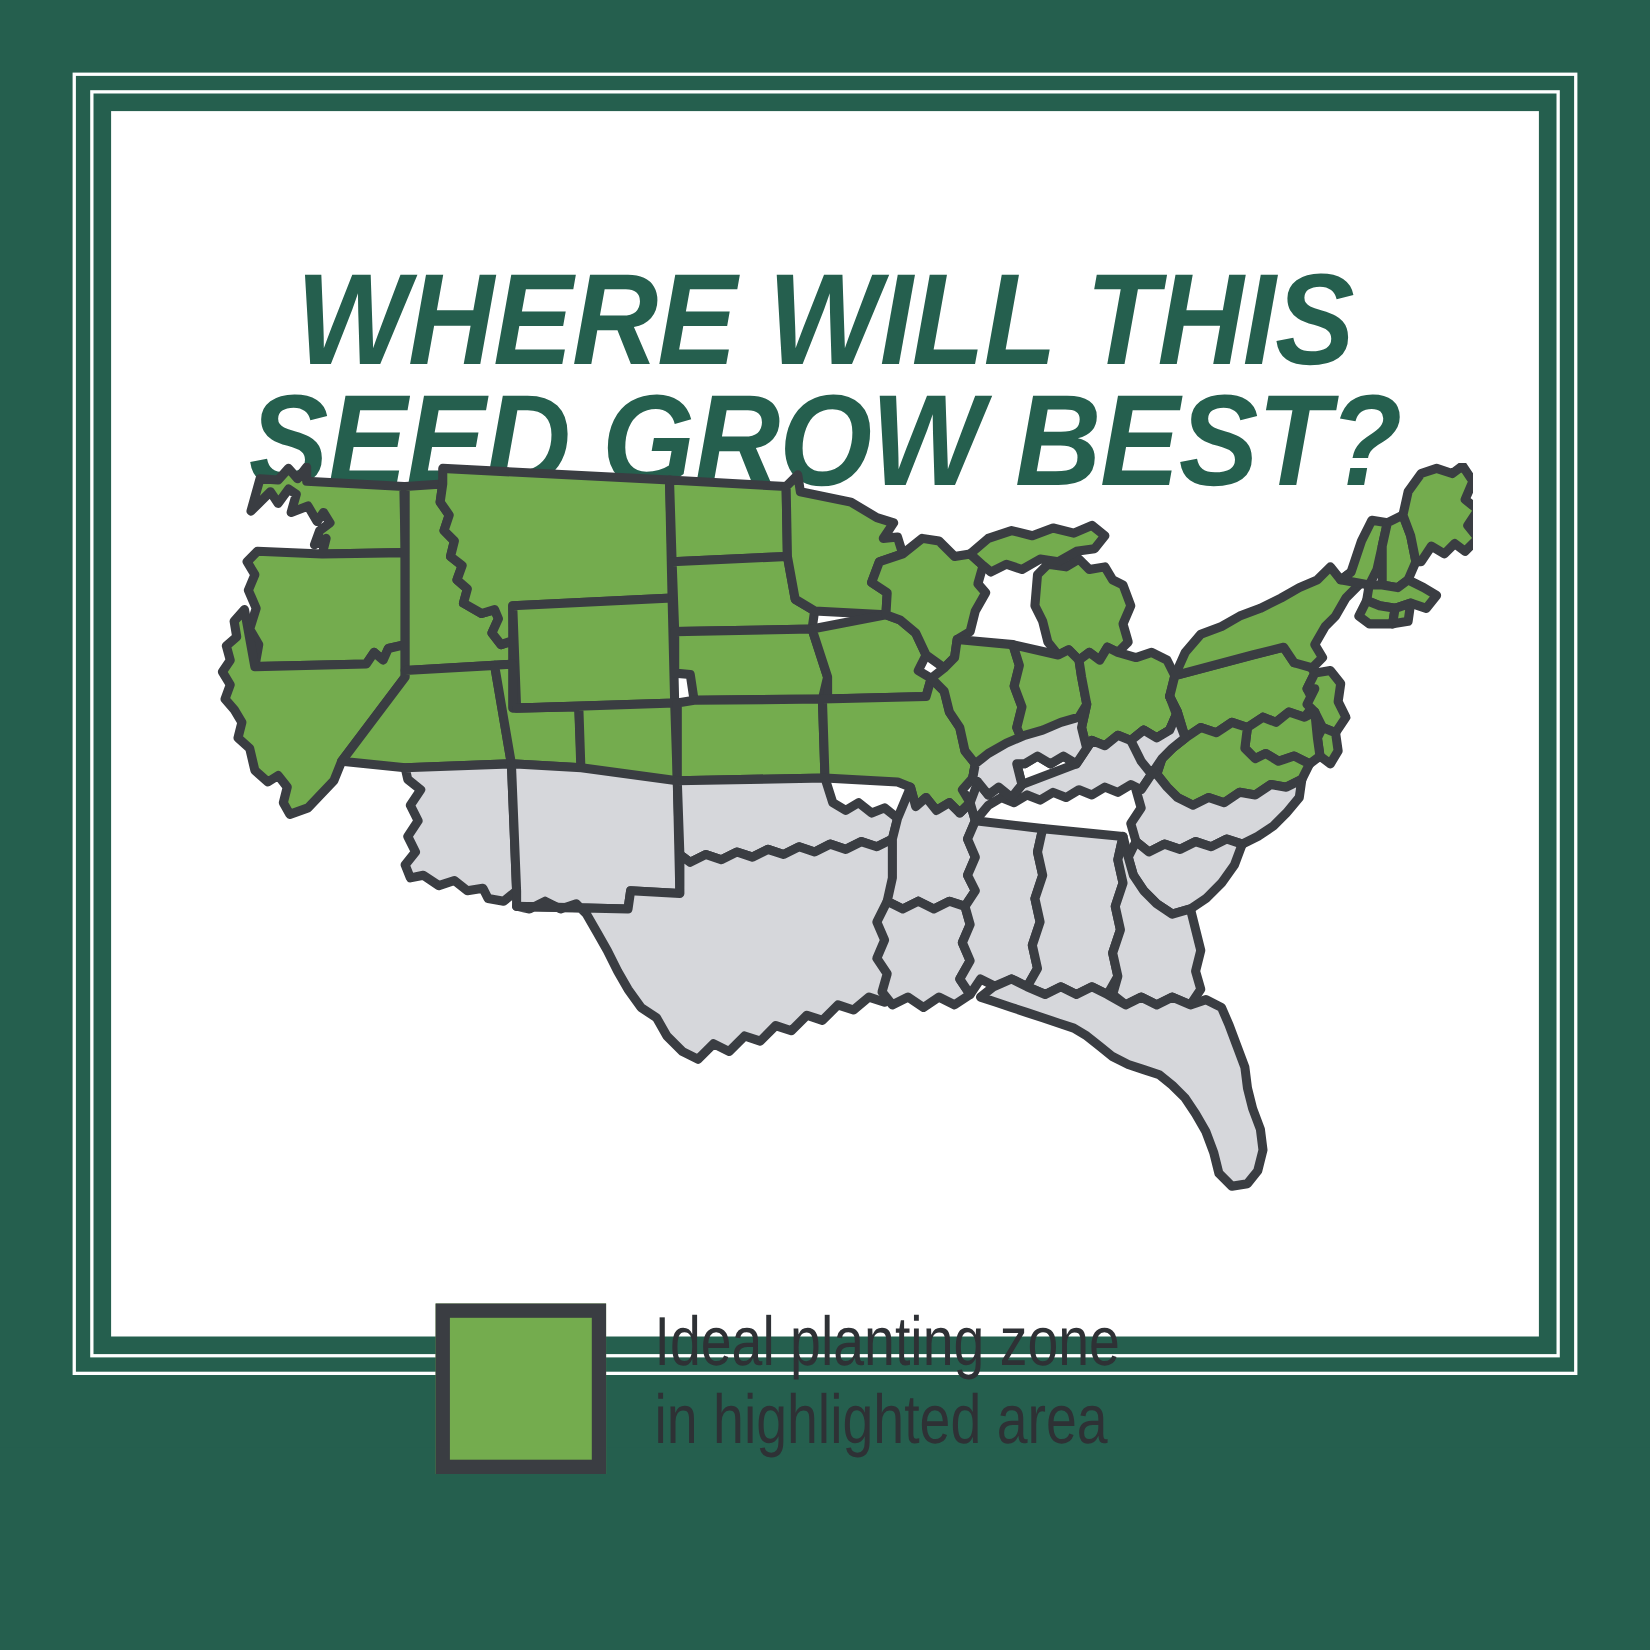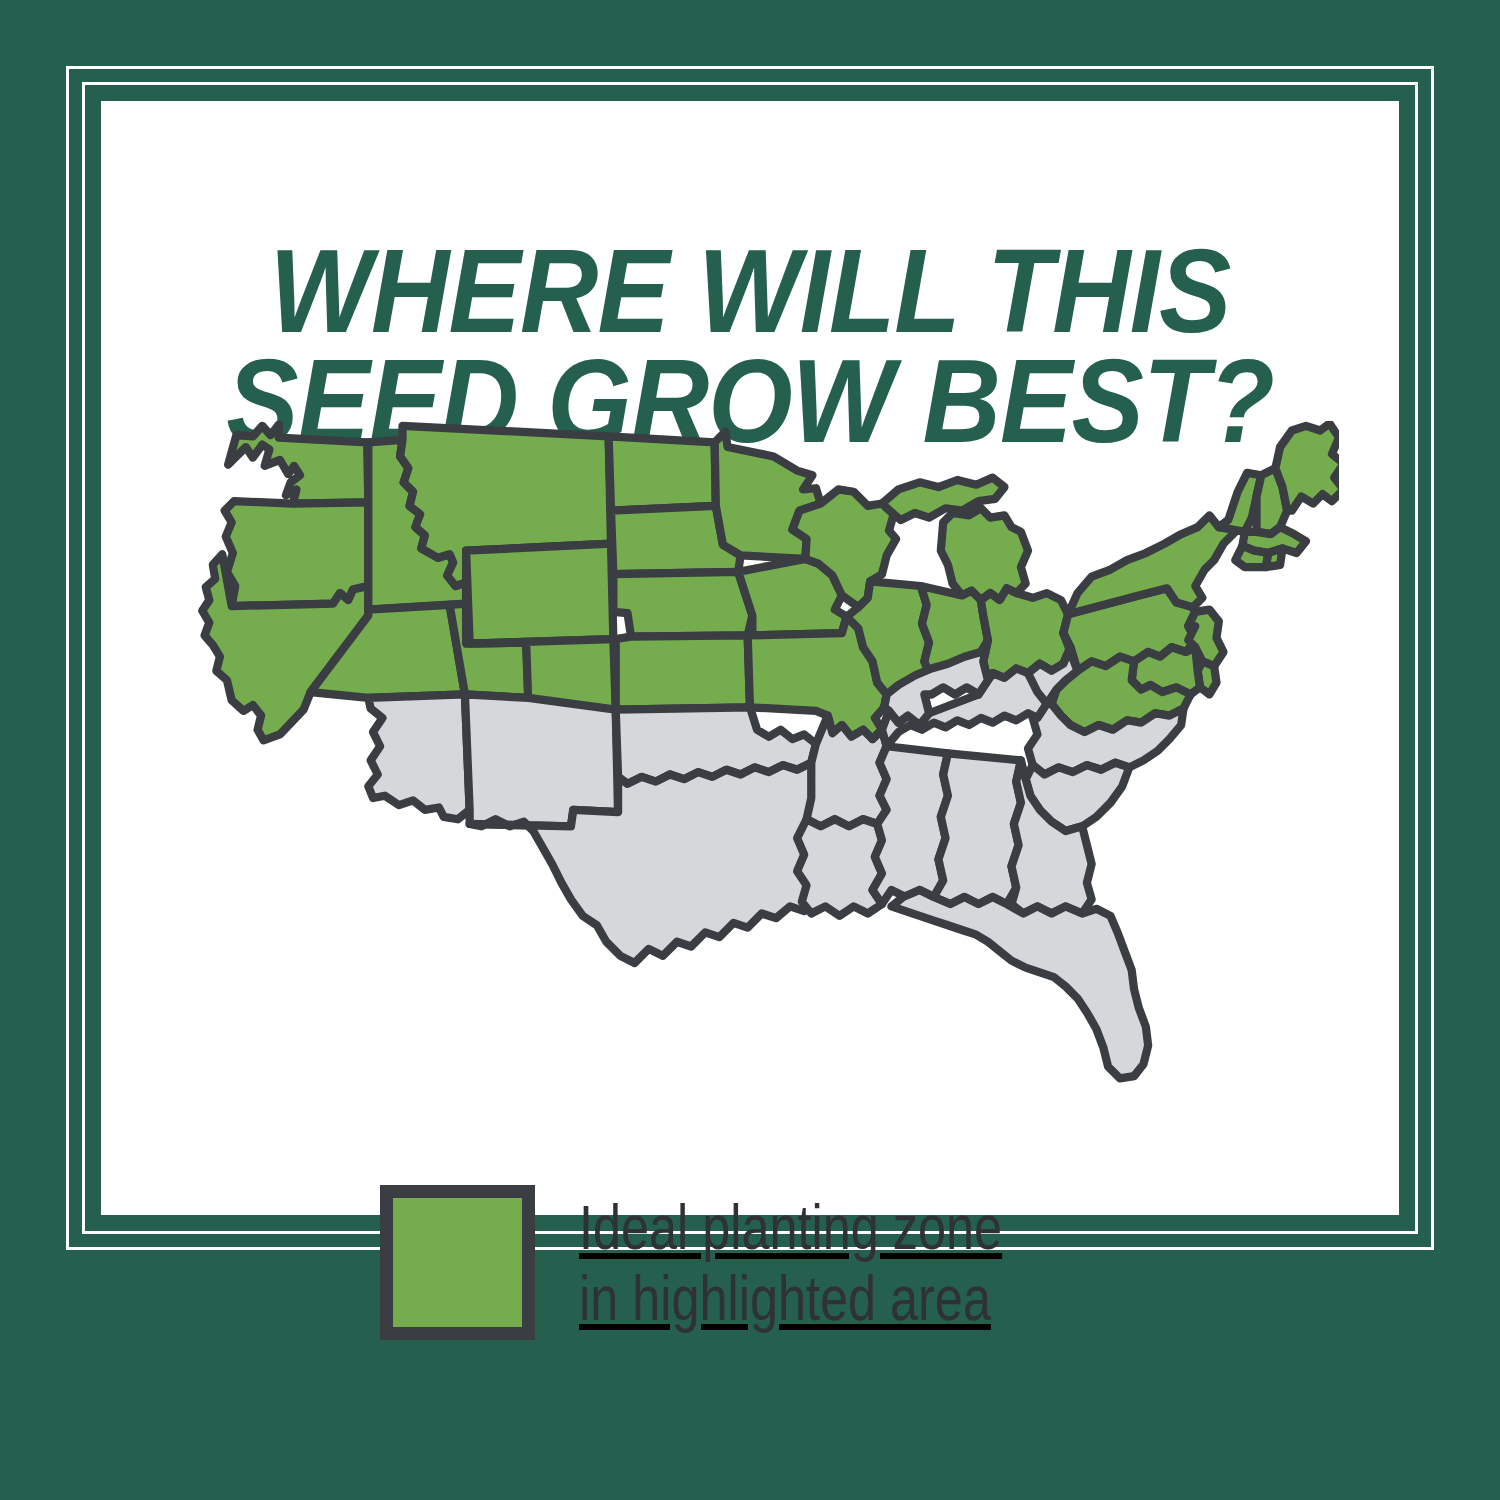--- a/index.html
+++ b/index.html
@@ -49,24 +49,22 @@
   
   #map-wrap{
     position:absolute;
     left:60px;top:320px;
     width:1178px;height:760px;
   }
   #map-svg{display:block;width:100%;height:100%;}
   
   #legend{
     position:absolute;
-    left:279px;top:1084px;
+    left:295px;top:1084px;
     display:flex;
-    align-items:center;
-    text-decoration:underline;
   }
   #legend-swatch{
     width:155px;height:155px;
     background:#74AC4E;
     border:13px solid #3A3D42;
     box-sizing:border-box;
     flex:0 0 auto;
   }
   #legend-text{
     margin-left:44px;

